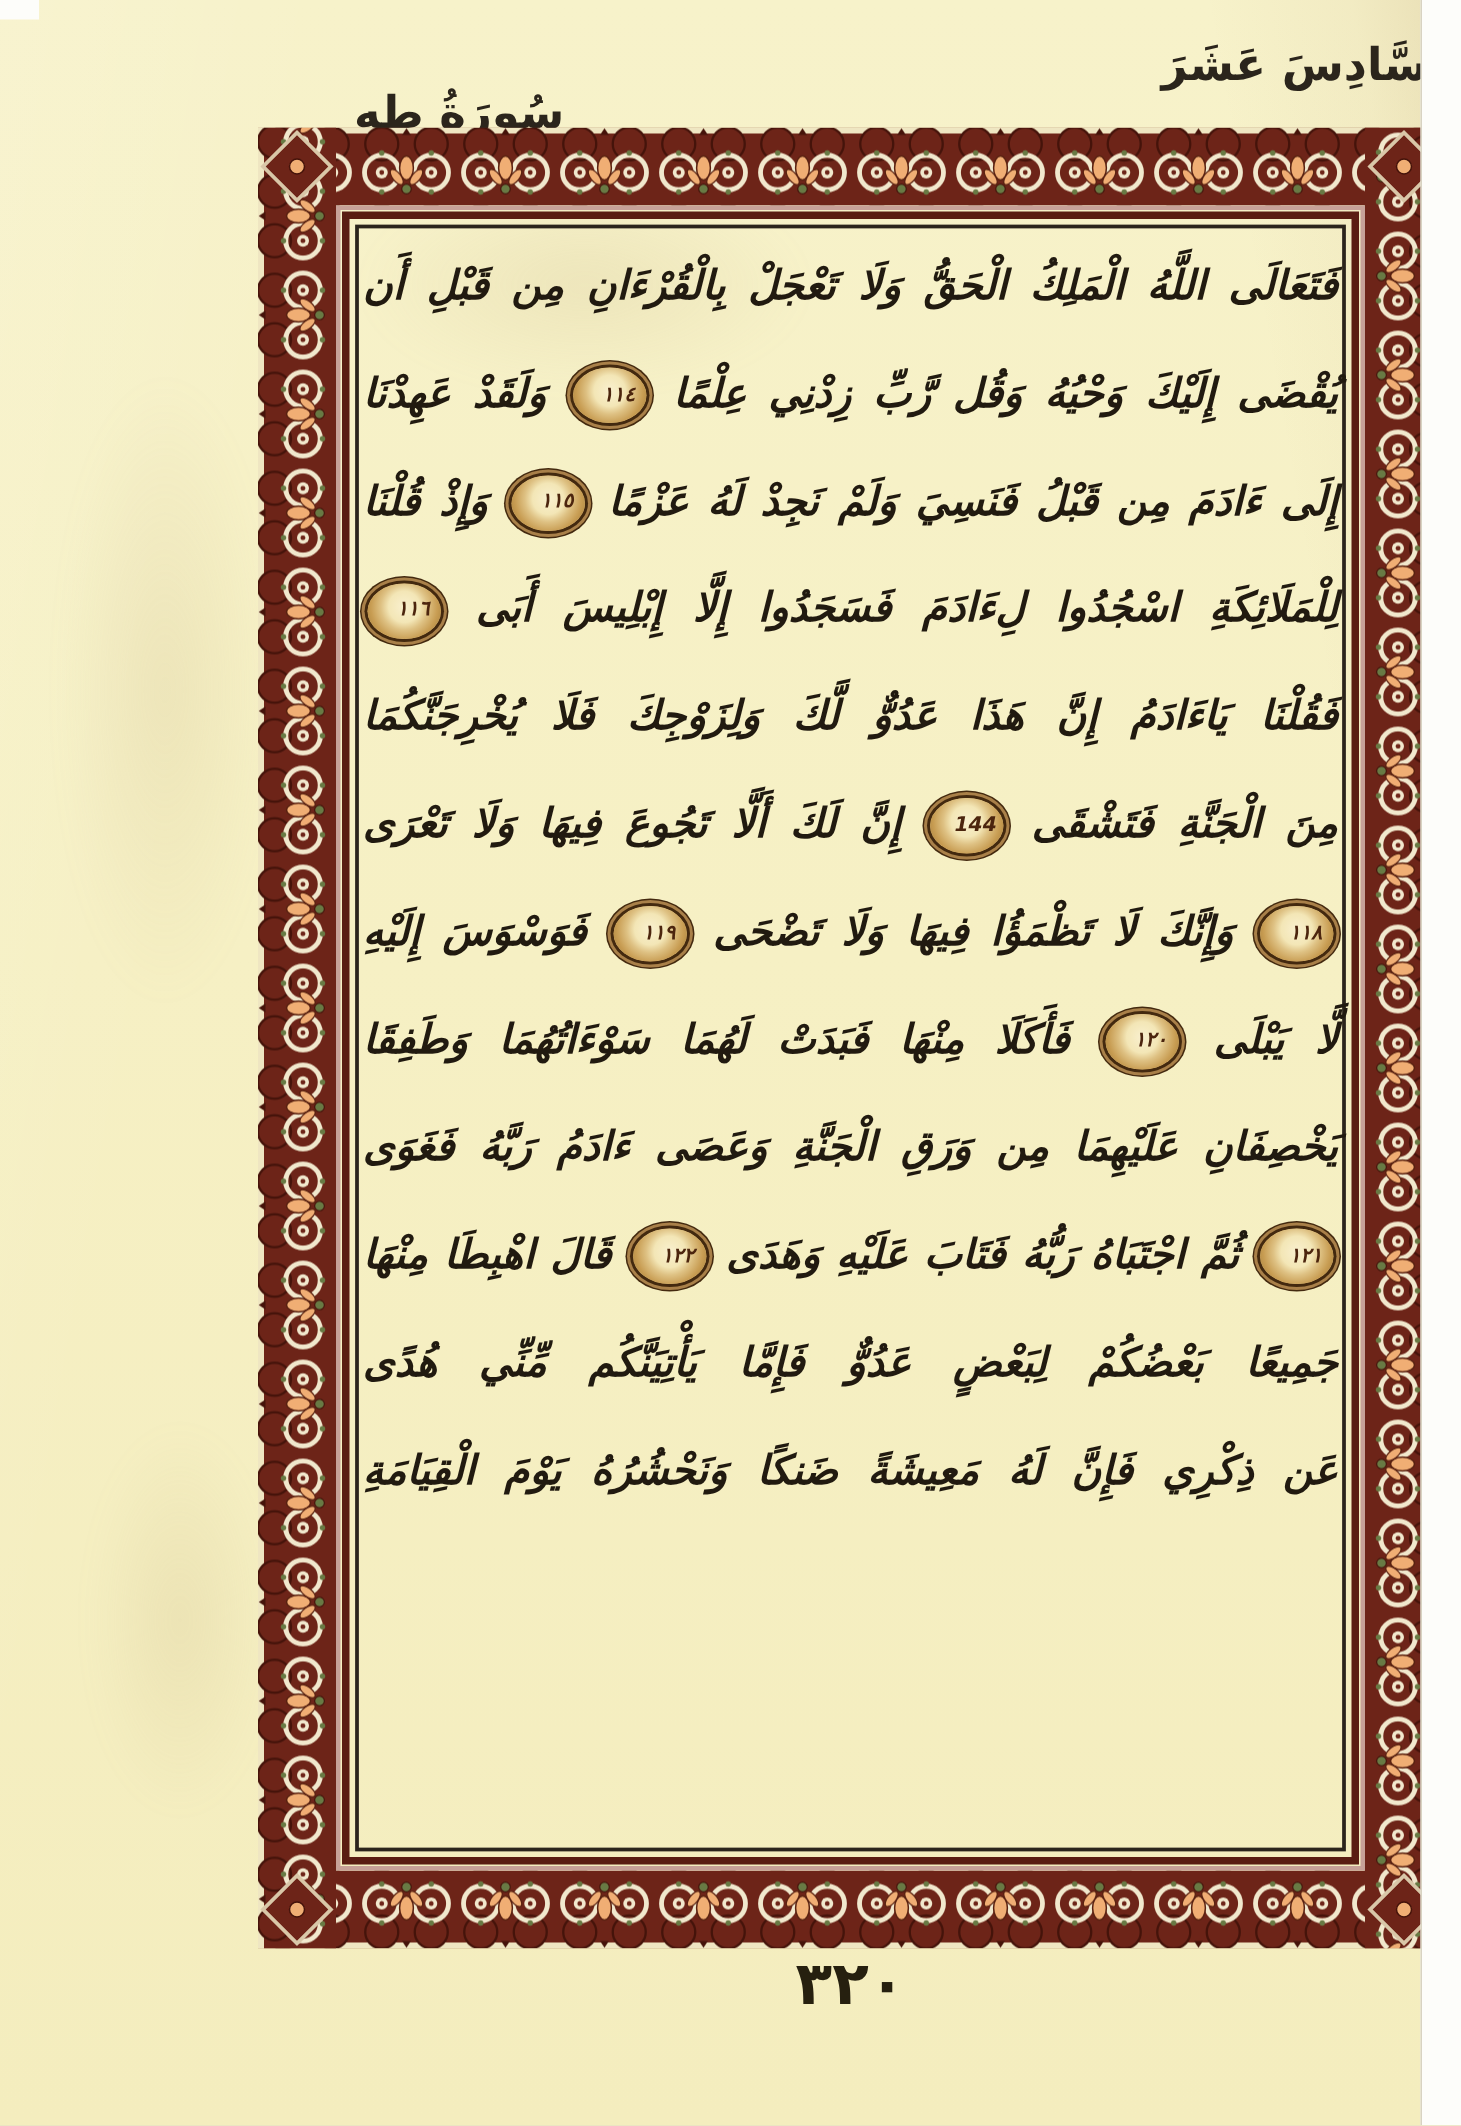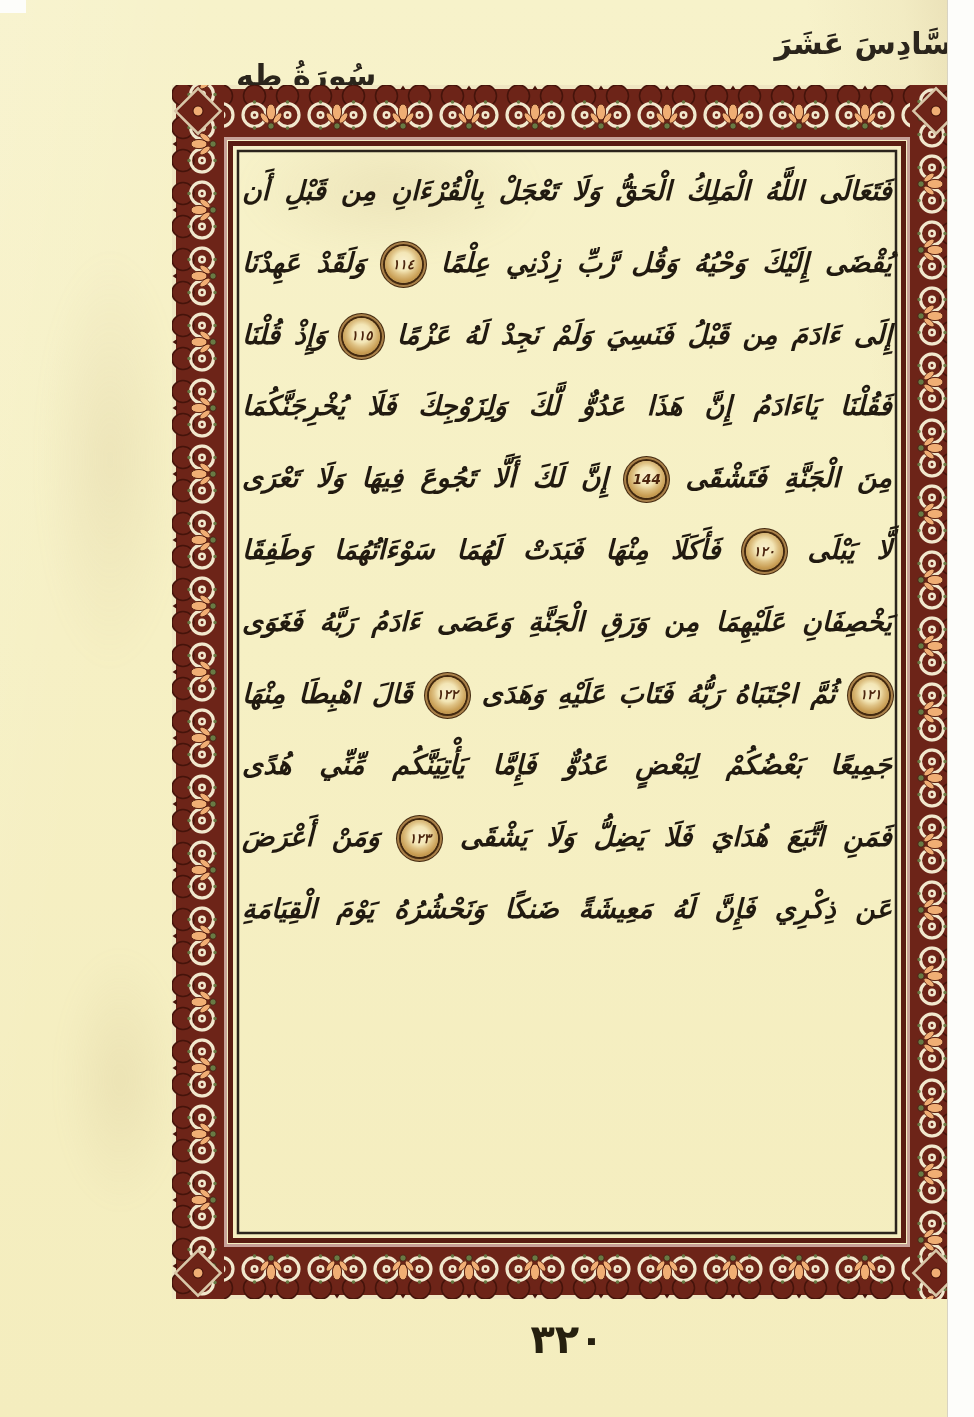--- a/index.html
+++ b/index.html
@@ -27,23 +27,23 @@
 
   .qtext{position:absolute;left:242px;top:155px;width:650px;height:1078px;
          direction:rtl;color:#211a10;font-style:italic;}
   .qline{height:71.8px;line-height:71.8px;font-size:27px;font-weight:bold;
          text-align:justify;text-align-last:justify;overflow:visible;white-space:normal;}
   .vmark{display:inline-flex;align-items:center;justify-content:center;
          width:37px;height:37px;border-radius:50%;vertical-align:middle;margin:0 3px;
          background:radial-gradient(circle at 50% 42%, #f9f0cf 0%, #f3e6b6 32%, #dec183 48%, #c89d53 68%, #96702f 100%);
          box-shadow:0 0 0 2px #43290f, 0 0 0 4px #a98049, 0 0 0 5px #43290f;
          color:#4c250e;font-size:13.5px;font-weight:bold;line-height:1;
-         text-align:center;text-align-last:center;}
+         text-align:center;text-align-last:center;padding-left:12px;}
   .pagenum{position:absolute;left:172px;top:1300px;width:790px;text-align:center;
-           font-size:40px;font-weight:bold;color:#26200f;margin-top:16px;}
+           font-size:40px;font-weight:bold;color:#26200f;}
   .white-strip{position:absolute;right:0;top:0;width:26px;height:1417px;background:#fdfdfa;
                border-left:1px solid #d8d3c2;}
   .white-notch{position:absolute;left:0;top:0;width:26px;height:13px;background:#fdfdfa;}
 </style>
 </head>
 <body>
 
 <div class="page">
 
   <div class="ghost g1"></div>
@@ -110,27 +110,28 @@
 
     <rect x="53.5" y="53.5" width="683" height="1107" fill="none" stroke="#c7a198" stroke-width="3"></rect>
     <rect x="58.5" y="58.5" width="673" height="1097" fill="none" stroke="#5a1d12" stroke-width="5"></rect>
     <rect x="66" y="66" width="658" height="1082" fill="none" stroke="#2b241c" stroke-width="2.5"></rect>
   </svg>
 
   <div class="qtext">
       <div class="qline"><span>فَتَعَالَى اللَّهُ الْمَلِكُ الْحَقُّ وَلَا تَعْجَلْ بِالْقُرْءَانِ مِن قَبْلِ أَن</span></div>
       <div class="qline"><span>يُقْضَى إِلَيْكَ وَحْيُهُ وَقُل رَّبِّ زِدْنِي عِلْمًا</span> <span class="vmark">١١٤</span> <span>وَلَقَدْ عَهِدْنَا</span></div>
       <div class="qline"><span>إِلَى ءَادَمَ مِن قَبْلُ فَنَسِيَ وَلَمْ نَجِدْ لَهُ عَزْمًا</span> <span class="vmark">١١٥</span> <span>وَإِذْ قُلْنَا</span></div>
+      <div class="qline"><span>لِلْمَلَائِكَةِ اسْجُدُوا لِءَادَمَ فَسَجَدُوا إِلَّا إِبْلِيسَ أَبَى</span> <span class="vmark">١١٦</span></div>
       <div class="qline"><span>فَقُلْنَا يَاءَادَمُ إِنَّ هَذَا عَدُوٌّ لَّكَ وَلِزَوْجِكَ فَلَا يُخْرِجَنَّكُمَا</span></div>
       <div class="qline"><span>مِنَ الْجَنَّةِ فَتَشْقَى</span> <span class="vmark">144</span> <span>إِنَّ لَكَ أَلَّا تَجُوعَ فِيهَا وَلَا تَعْرَى</span></div>
+      <div class="qline"><span class="vmark">١١٨</span> <span>وَإِنَّكَ لَا تَظْمَؤُا فِيهَا وَلَا تَضْحَى</span> <span class="vmark">١١٩</span> <span>فَوَسْوَسَ إِلَيْهِ</span></div>
       <div class="qline"><span>لَّا يَبْلَى</span> <span class="vmark">١٢٠</span> <span>فَأَكَلَا مِنْهَا فَبَدَتْ لَهُمَا سَوْءَاتُهُمَا وَطَفِقَا</span></div>
       <div class="qline"><span>يَخْصِفَانِ عَلَيْهِمَا مِن وَرَقِ الْجَنَّةِ وَعَصَى ءَادَمُ رَبَّهُ فَغَوَى</span></div>
       <div class="qline"><span class="vmark">١٢١</span> <span>ثُمَّ اجْتَبَاهُ رَبُّهُ فَتَابَ عَلَيْهِ وَهَدَى</span> <span class="vmark">١٢٢</span> <span>قَالَ اهْبِطَا مِنْهَا</span></div>
       <div class="qline"><span>جَمِيعًا بَعْضُكُمْ لِبَعْضٍ عَدُوٌّ فَإِمَّا يَأْتِيَنَّكُم مِّنِّي هُدًى</span></div>
-      <div class="qline"><span>فَمَنِ اتَّبَعَ هُدَايَ فَلَا يَضِلُّ وَلَا يَشْقَى</span> <span class="vmark">١٢٣</span> <span>وَمَنْ أَعْرَضَ</span></div>
       <div class="qline"><span>عَن ذِكْرِي فَإِنَّ لَهُ مَعِيشَةً ضَنكًا وَنَحْشُرُهُ يَوْمَ الْقِيَامَةِ</span></div>
     </div>
 
   <div class="pagenum">٣٢٠</div>
 
   <div class="white-strip"></div>
   <div class="white-notch"></div>
 </div>
 
 </body></html>

